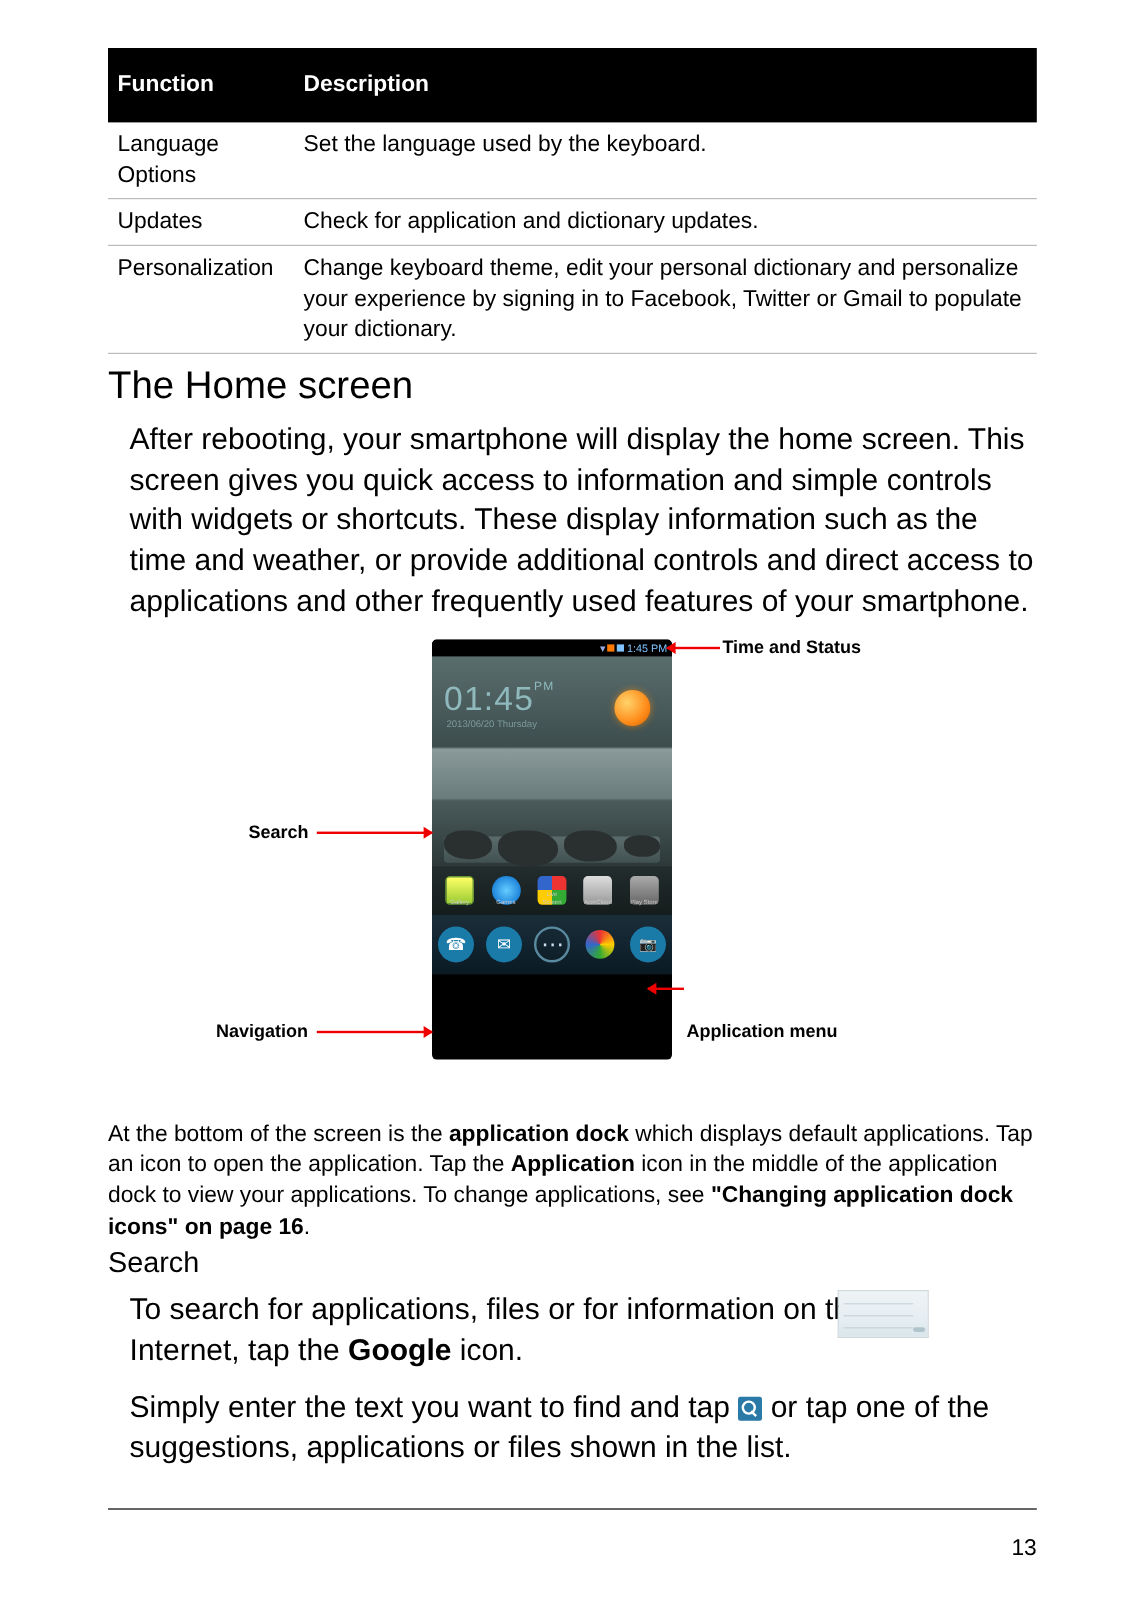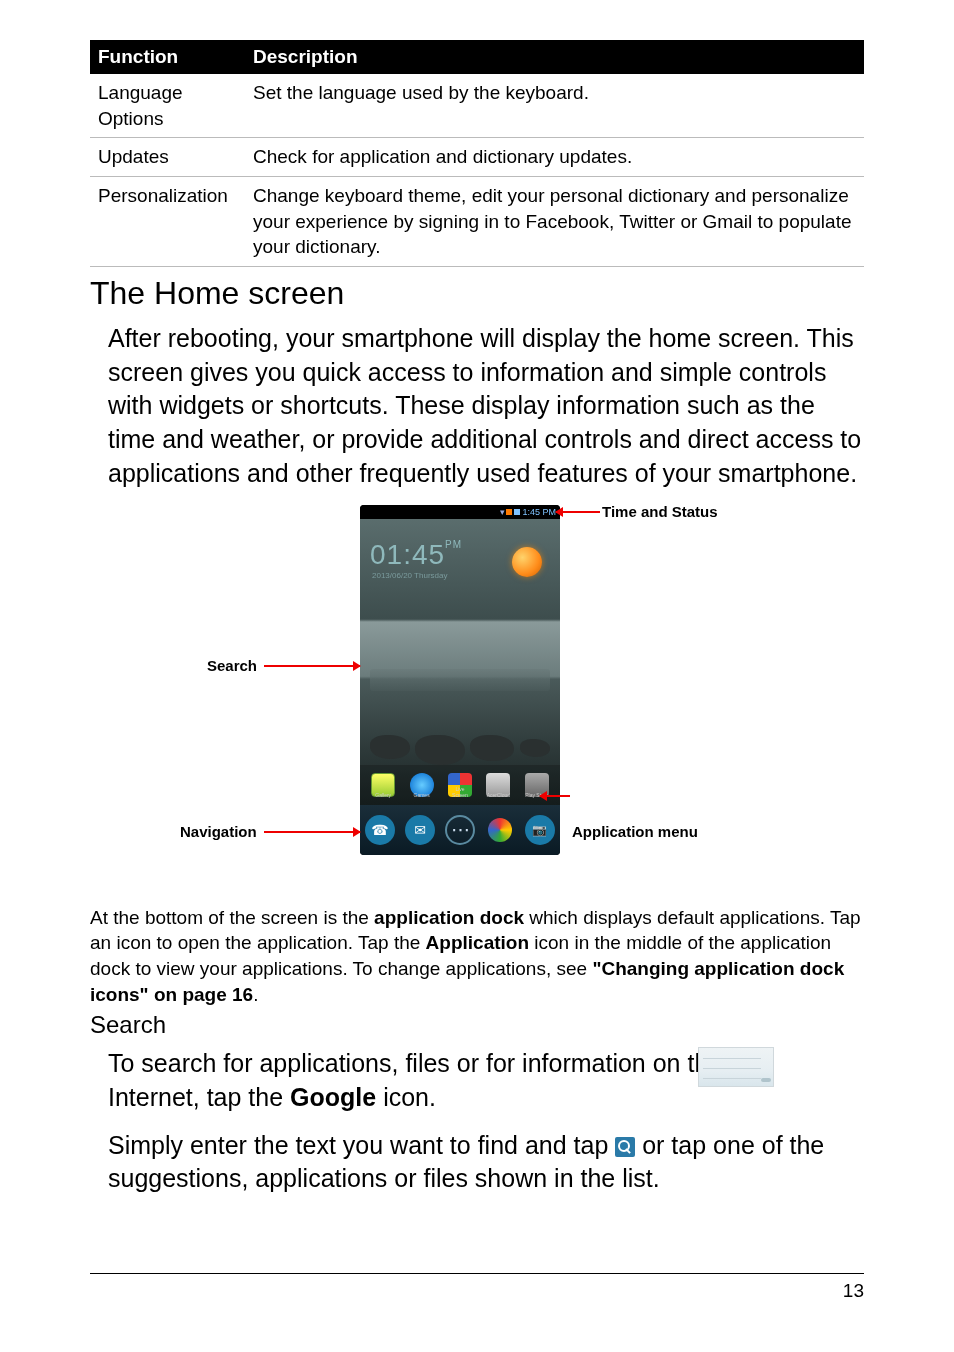--- a/index.html
+++ b/index.html
@@ -15,21 +15,21 @@
   }
   .table {
     width: 100%;
     border-collapse: collapse;
     font-size: 19px;
   }
   .table thead th {
     background: #000;
     color: #fff;
     text-align: left;
-    padding: 6px 8px;
+    padding: 20px 8px;
     font-weight: bold;
     margin-top: 25px;
   }
   .table td {
     vertical-align: top;
     padding: 6px 8px;
     border-bottom: 1px solid #bbb;
     line-height: 1.35;
   }
   .table td.fcol { width: 155px; }
@@ -88,21 +88,21 @@
     justify-content: flex-end;
     align-items: center;
     padding: 0 4px;
     gap:2px;
   }
   .statusbar .sig { width:6px;height:6px;background:#ff7a00;}
   .statusbar .sig2 { width:6px;height:6px;background:#7fc3ff;}
   .statusbar .wifi { color:#9ad; }
   .wallpaper {
     position: relative;
-    height: 286px;
+    height: 215px;
     background: linear-gradient(#5a6d6d 0%, #3d4d4d 35%, #8a9a9a 36%, #6b7c7c 55%, #4a5a5a 56%, #2e3a3a 80%, #1a2424 100%);
   }
   .clock {
     position:absolute; top:20px; left:10px;
     color:#8fb9bc;
     font-size:28px;
     font-weight:300;
     letter-spacing:1px;
   }
   .clock sup{ font-size:10px; vertical-align: top; }
@@ -188,21 +188,21 @@
     content:""; position:absolute; right:2px; bottom:4px; width:10px;height:4px;
     background:#b0c4cc; border-radius:2px;
   }
   .google-thumb .gline{ position:absolute; left:4px; right:12px; height:1px; background:#c8d4da;}
   .pagefoot {
     position:absolute;
     bottom: 50px;
     left: 90px; right: 90px;
     border-top: 1.5px solid #000;
     text-align: right;
-    padding-top: 6px;
+    padding-top: 22px;
     font-size: 19px;
   }
 </style>
 </head>
 <body>
 
 <table class="table">
   <thead>
     <tr>
       <th>Function</th>

